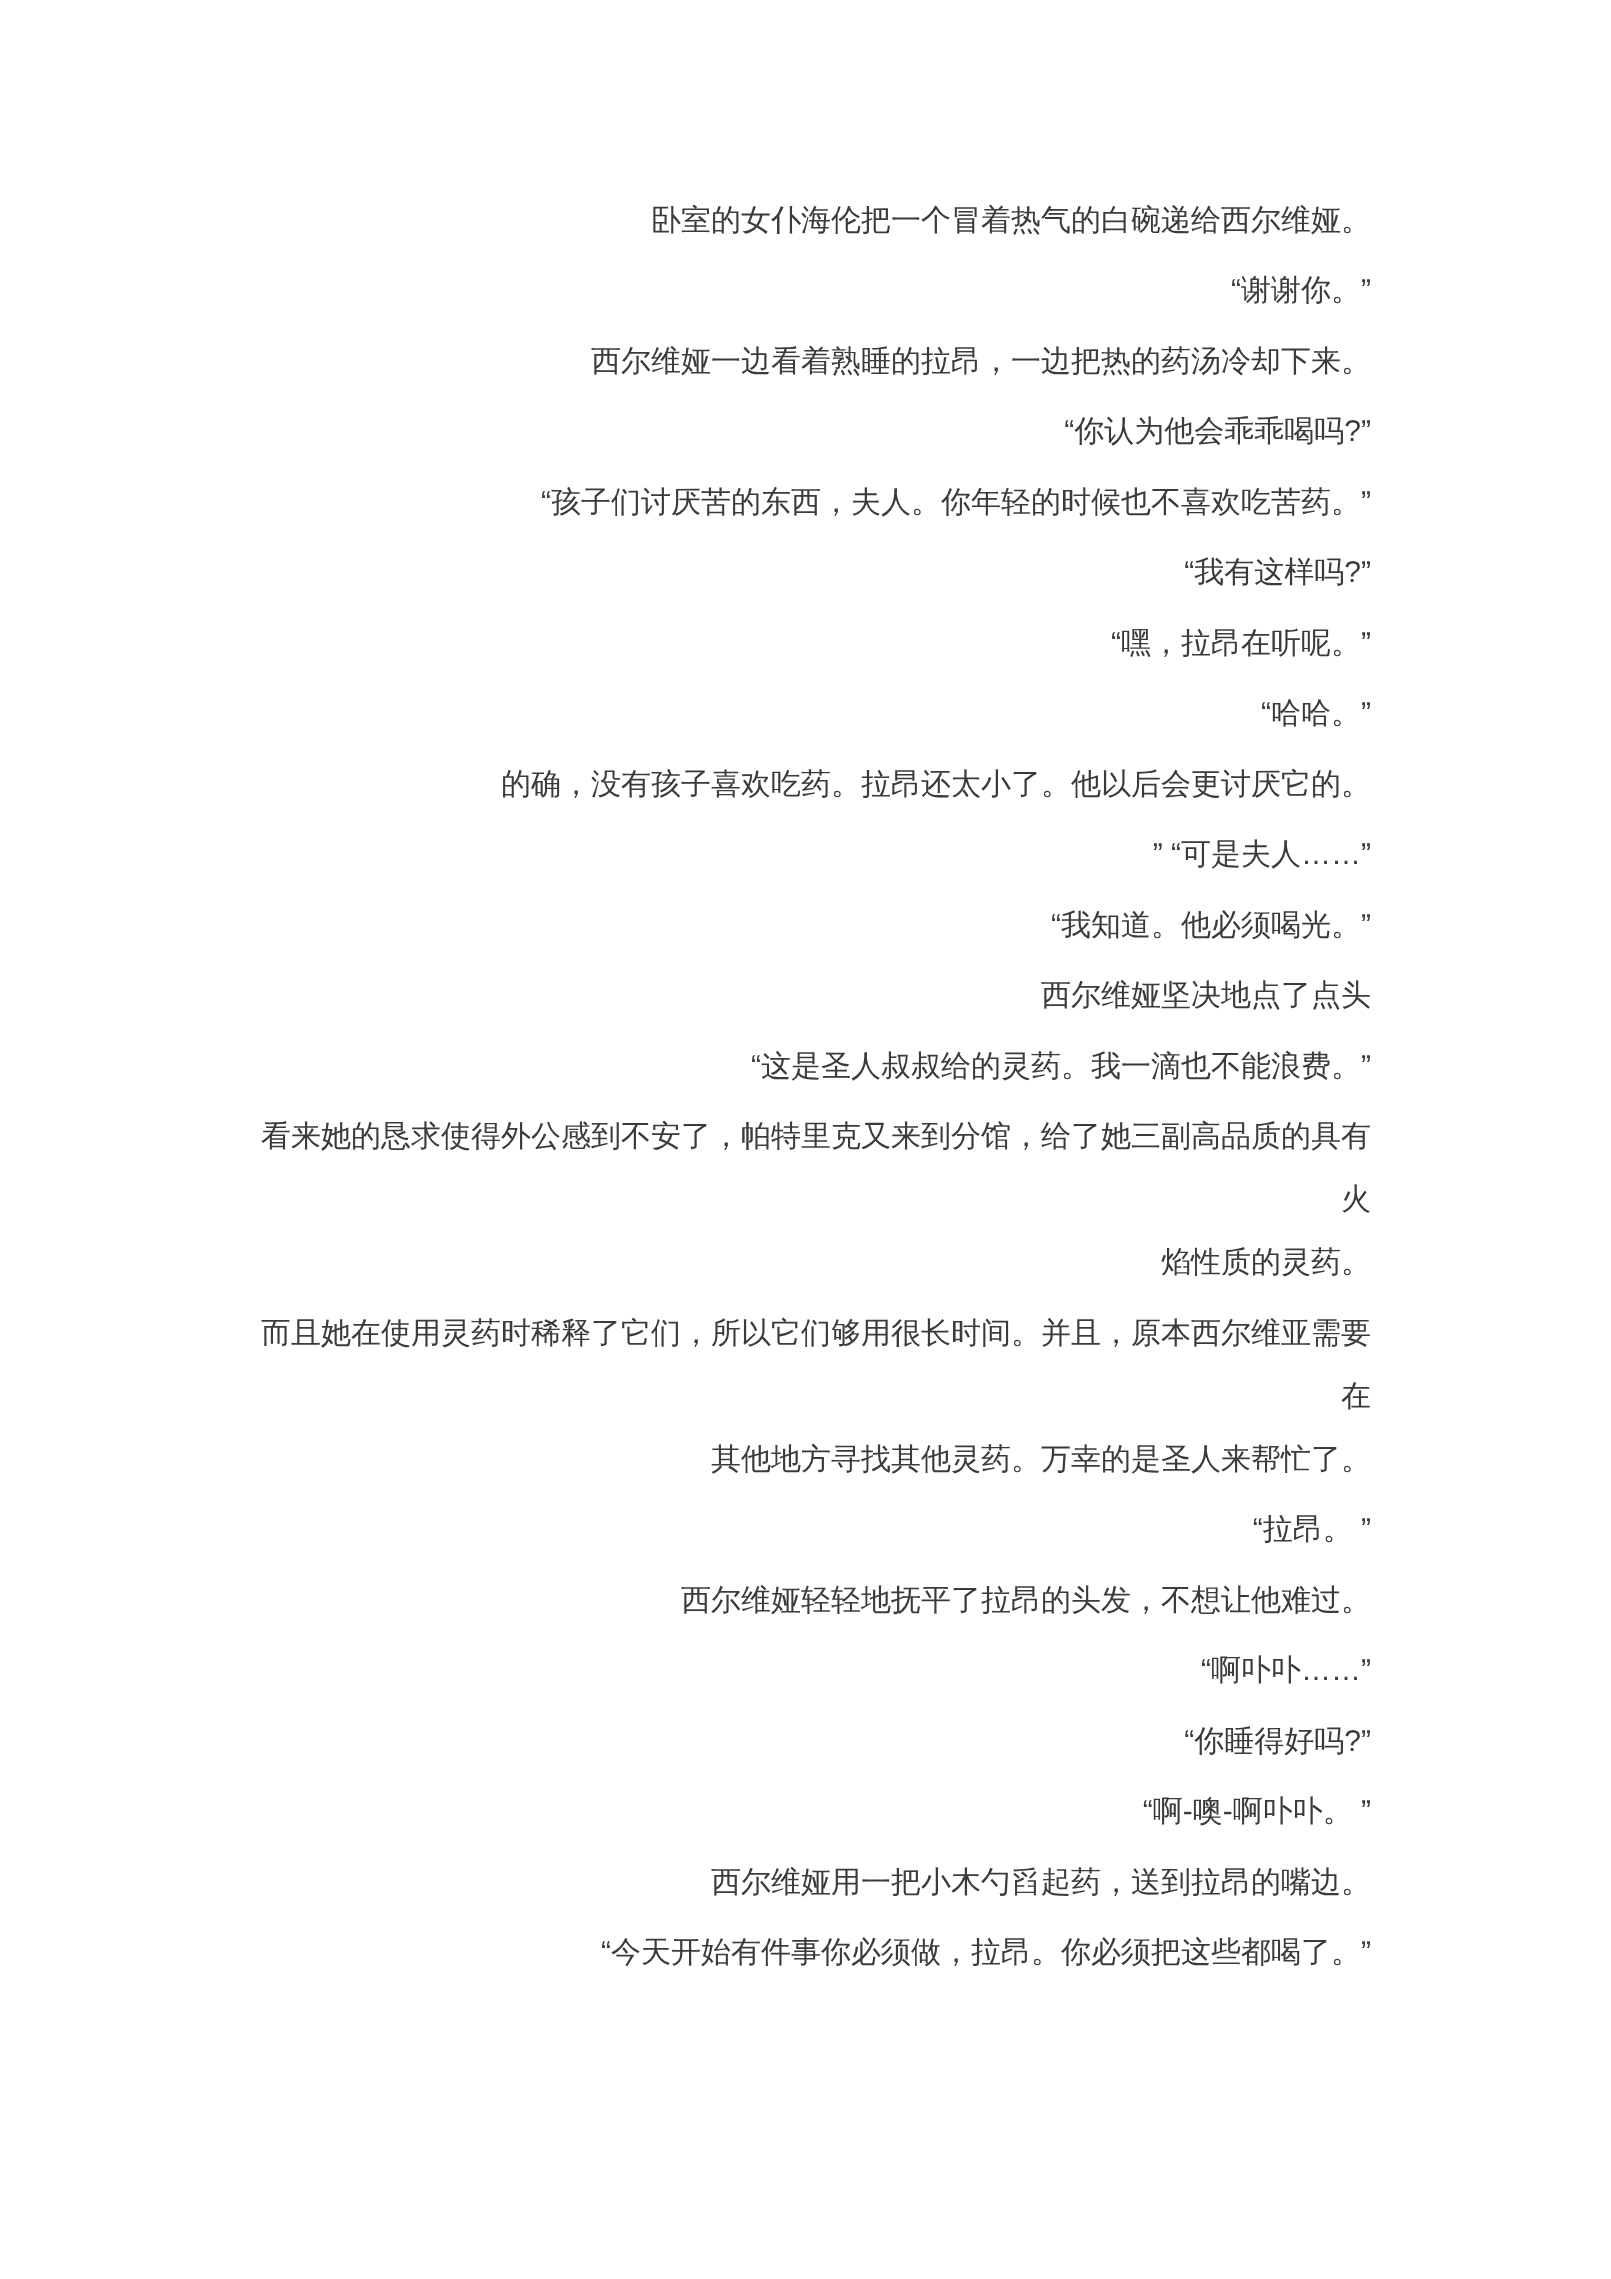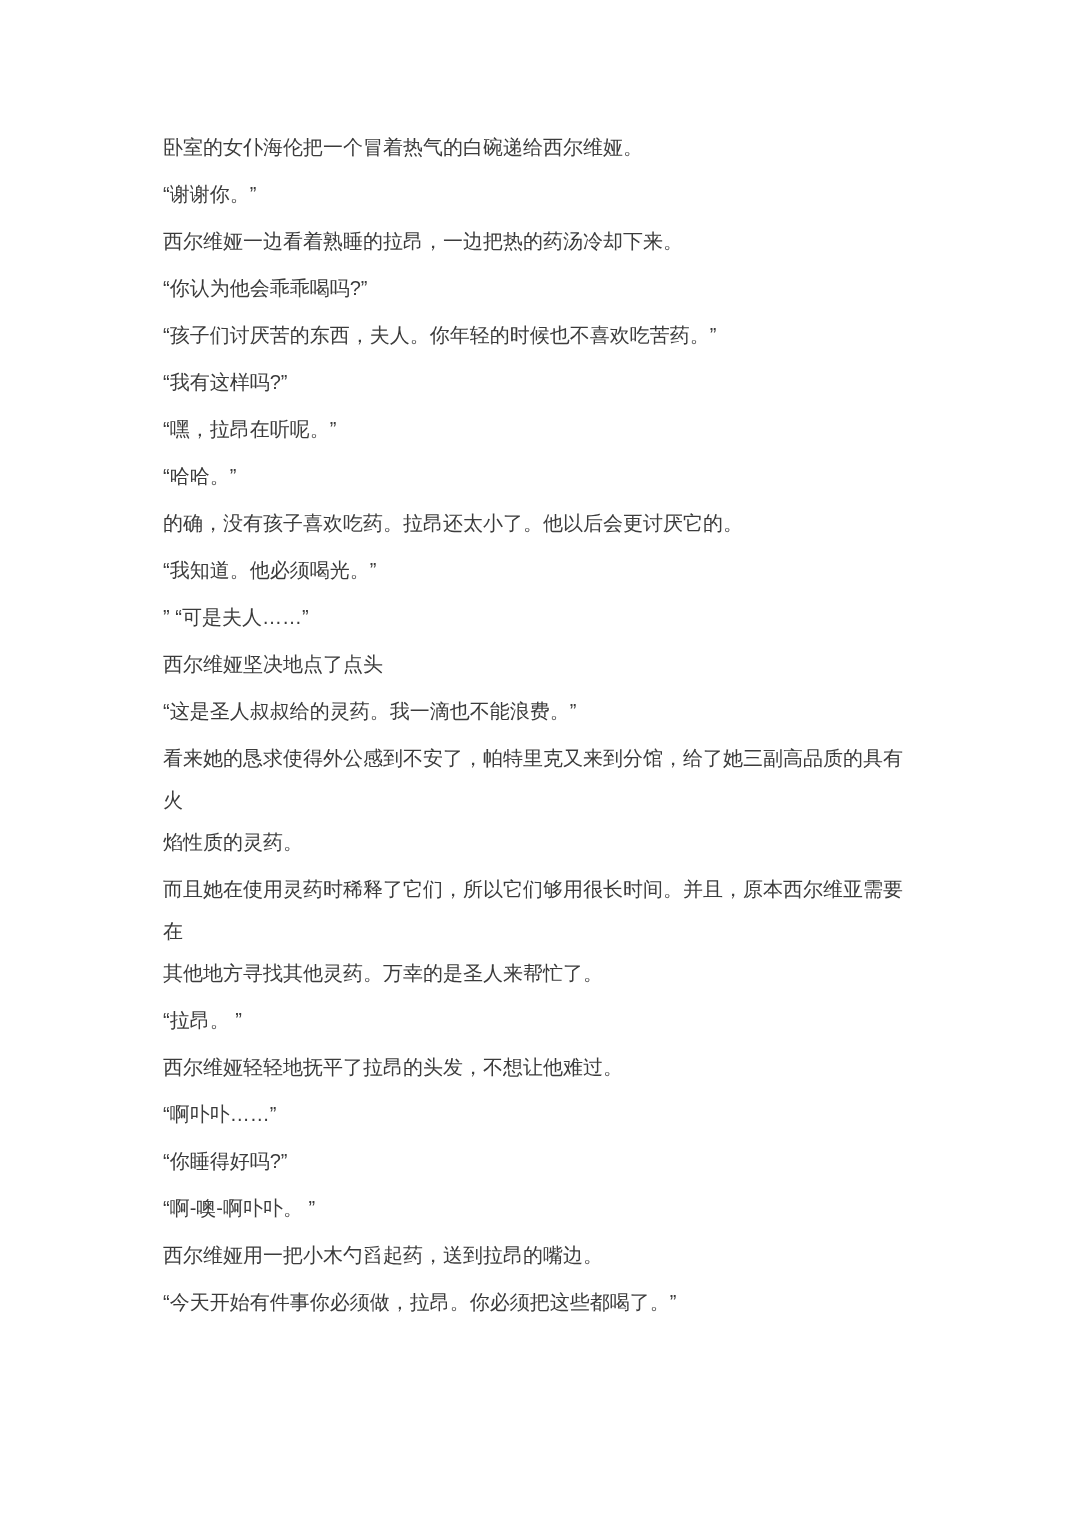--- a/index.html
+++ b/index.html
@@ -21,39 +21,39 @@
   }
   .page p {
     margin: 0 0 5px 0;
     padding: 0;
     font-family: "Liberation Sans", "DejaVu Sans", sans-serif;
     font-size: 20px;
     line-height: 42px;
     font-weight: 400;
     color: #3b3b3b;
     white-space: pre-line;
-    text-align: left;
+    text-align: right;
     letter-spacing: 0;
   }
 </style>
 </head>
 <body>
 
 <div class="page">
   <p>卧室的女仆海伦把一个冒着热气的白碗递给西尔维娅。</p>
   <p>“谢谢你。”</p>
   <p>西尔维娅一边看着熟睡的拉昂，一边把热的药汤冷却下来。</p>
   <p>“你认为他会乖乖喝吗?”</p>
   <p>“孩子们讨厌苦的东西，夫人。你年轻的时候也不喜欢吃苦药。”</p>
   <p>“我有这样吗?”</p>
   <p>“嘿，拉昂在听呢。”</p>
   <p>“哈哈。”</p>
   <p>的确，没有孩子喜欢吃药。拉昂还太小了。他以后会更讨厌它的。</p>
+  <p>” “可是夫人……”</p>
   <p>“我知道。他必须喝光。”</p>
-  <p>” “可是夫人……”</p>
   <p>西尔维娅坚决地点了点头</p>
   <p>“这是圣人叔叔给的灵药。我一滴也不能浪费。”</p>
   <p>看来她的恳求使得外公感到不安了，帕特里克又来到分馆，给了她三副高品质的具有火
 焰性质的灵药。</p>
   <p>而且她在使用灵药时稀释了它们，所以它们够用很长时间。并且，原本西尔维亚需要在
 其他地方寻找其他灵药。万幸的是圣人来帮忙了。</p>
   <p>“拉昂。 ”</p>
   <p>西尔维娅轻轻地抚平了拉昂的头发，不想让他难过。</p>
   <p>“啊卟卟……”</p>
   <p>“你睡得好吗?”</p>

